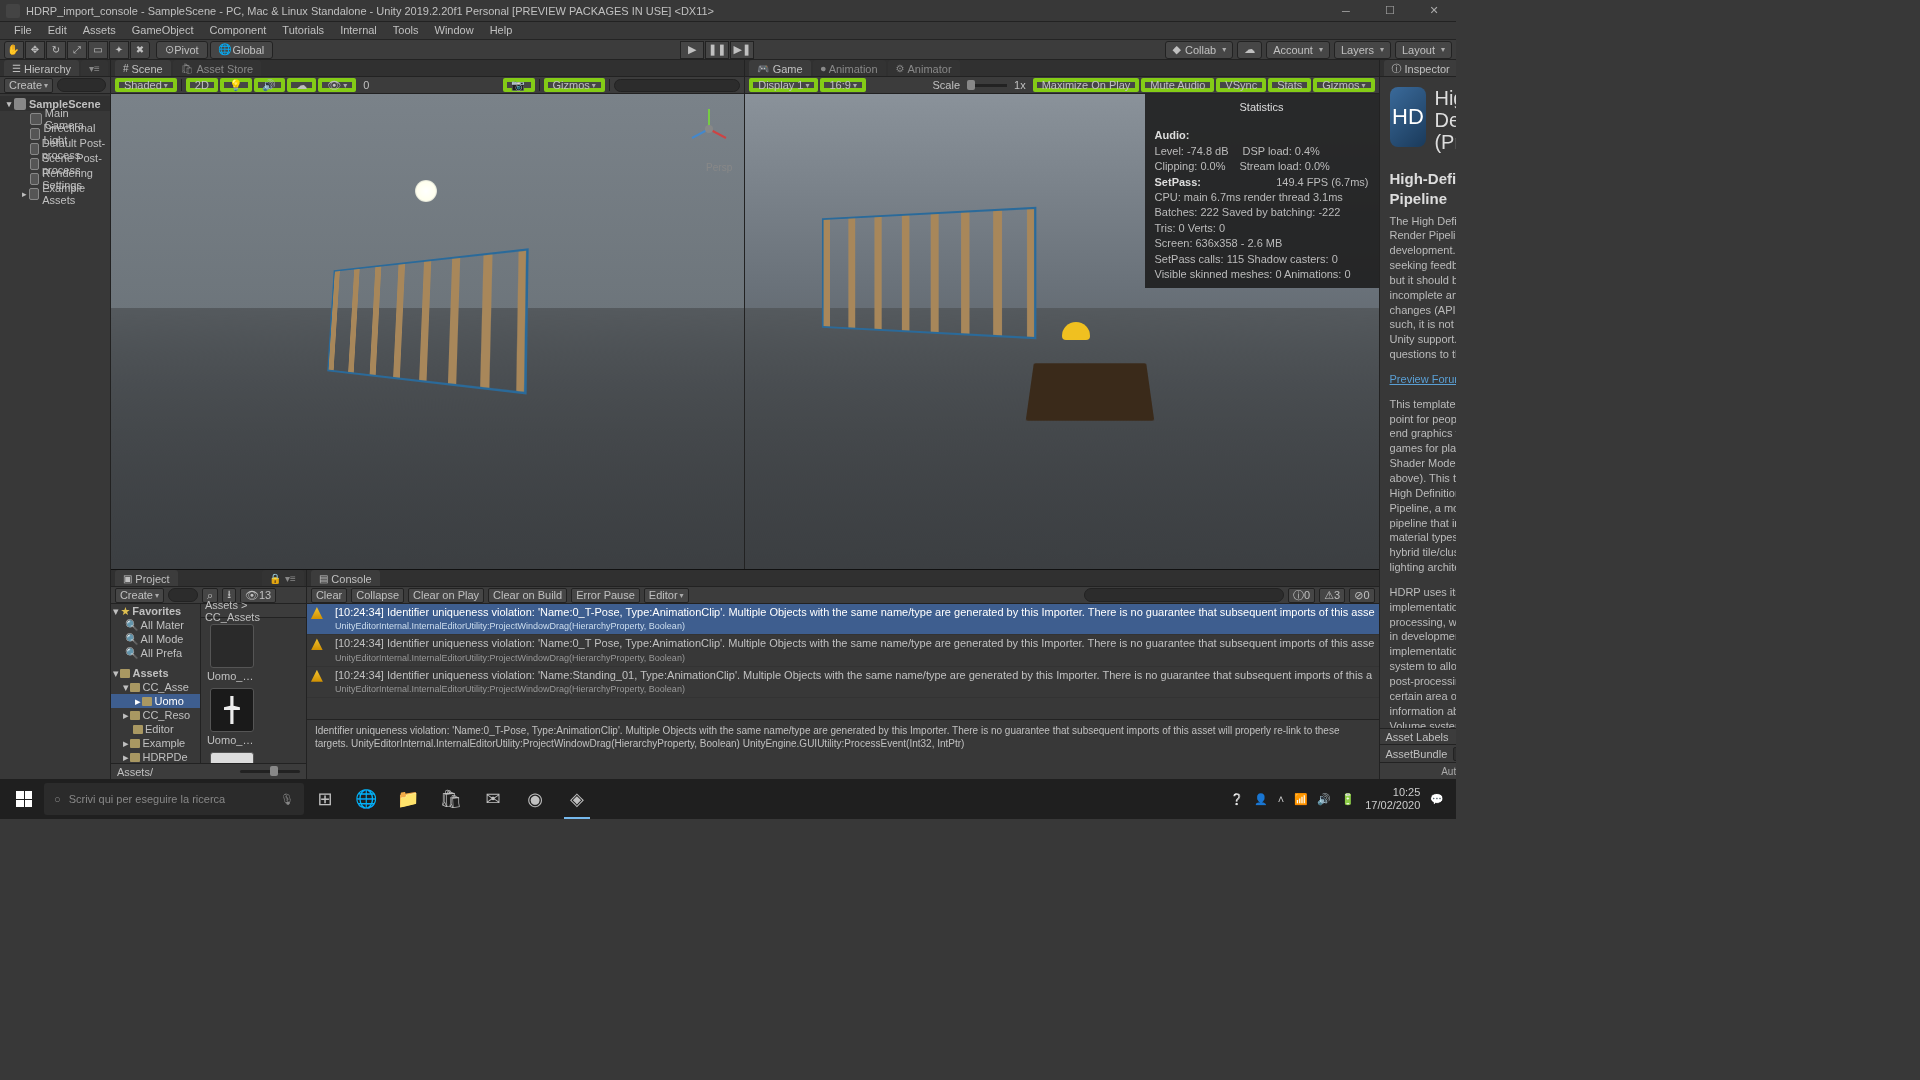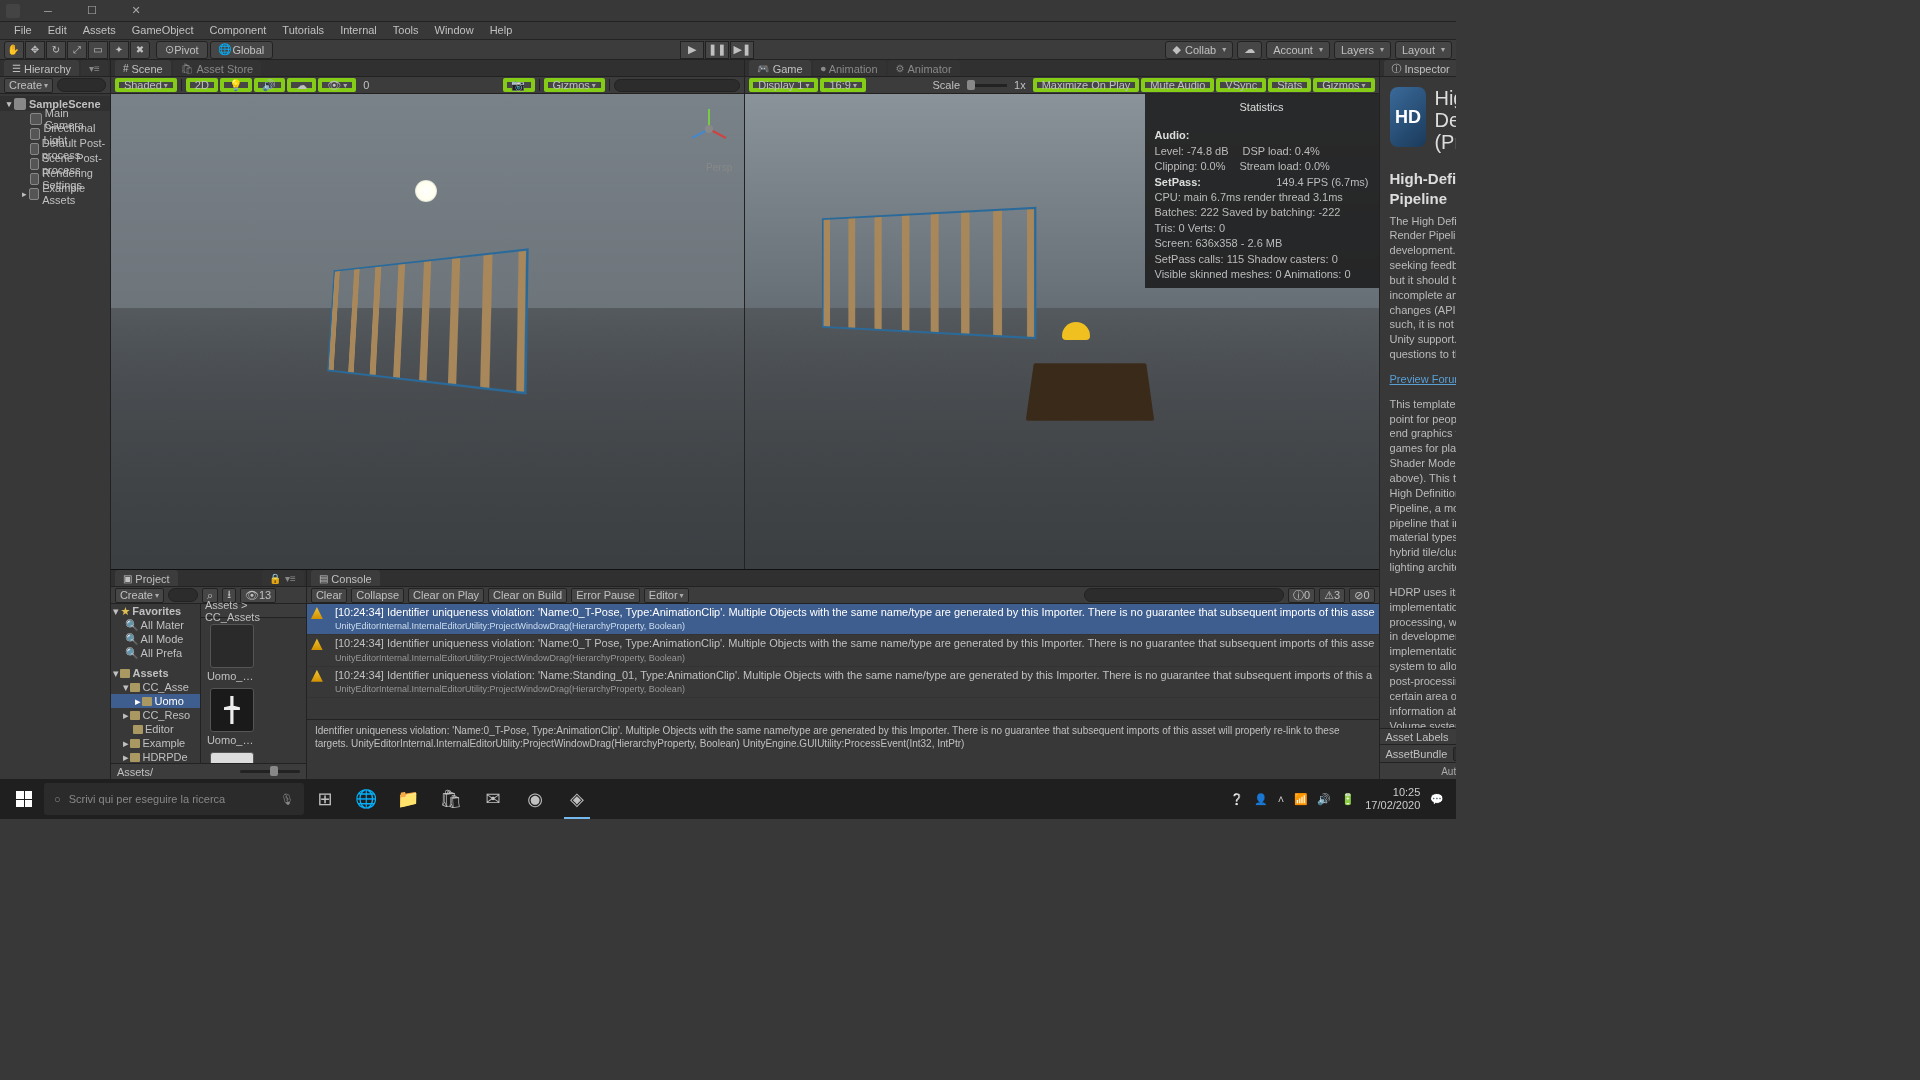--- a/index.html
+++ b/index.html
@@ -91,21 +91,21 @@
 .log-icon { width:12px; height:12px; flex-shrink:0; margin-top:1px; }
 .log-icon.warn { background:linear-gradient(#f4c430,#d09000); clip-path:polygon(50% 0,100% 100%,0 100%); }
 .log-text { flex:1; white-space:nowrap; overflow:hidden; text-overflow:ellipsis; line-height:1.2; }
 .log-sub { color:#999; font-size:9px; }
 .log-row.sel .log-sub { color:#cde; }
 .console-detail { height:60px; border-top:1px solid #222; padding:4px 8px; font-size:10px; color:#c0c0c0; overflow:auto; line-height:1.3; }
 
 
 .inspector-body { flex:1; overflow:auto; background:#383838; }
 .inspector-header { background:#383838; padding:10px; display:flex; gap:8px; align-items:flex-start; }
-.hd-thumb { width:76px; height:60px; background:linear-gradient(135deg,#3a6a9a,#1a3a5a); border-radius:8px; display:flex; align-items:center; justify-content:center; color:#fff; font-weight:bold; font-size:18px; }
+.hd-thumb { width:76px; height:60px; background:linear-gradient(135deg,#3a6a9a,#1a3a5a); border-radius:8px; display:flex; align-items:center; justify-content:center; color:#fff; font-weight:normal; font-size:22px; }
 .hd-title { font-size:20px; color:#ddd; font-weight:normal; line-height:1.1; }
 .inspector-text { padding:0 10px 10px; font-size:12px; color:#bbb; line-height:1.35; }
 .inspector-text h3 { font-size:15px; color:#ddd; margin:6px 0 4px; font-weight:bold; }
 .inspector-text a { color:#5a9fd4; text-decoration:underline; }
 .inspector-text p { margin-bottom:10px; }
 .asset-labels { height:16px; background:#3c3c3c; border-top:1px solid #222; padding:0 6px; font-size:10px; display:flex; align-items:center; }
 .asset-labels .gear { margin-left:auto; width:14px; height:14px; background:#555; border-radius:50%; }
 .bundle-bar { height:18px; background:#3c3c3c; border-top:1px solid #222; display:flex; align-items:center; padding:0 6px; font-size:10px; gap:6px; }
 .bundle-bar .dd { flex:1; height:14px; background:#2f2f2f; border:1px solid #222; border-radius:2px; padding:0 4px; color:#777; display:flex; align-items:center; }
 .statusbar { height:17px; background:#3c3c3c; border-top:1px solid #222; display:flex; align-items:center; justify-content:flex-end; padding:0 8px; font-size:10px; color:#aaa; }
@@ -132,20 +132,21 @@
 
 .frame-wall { position:absolute; width:220px; height:120px; border:2px solid #2a6a9a; background:repeating-linear-gradient(90deg,#a8875a 0 8px,transparent 8px 30px); left:30%; top:35%; transform:perspective(300px) rotateY(-30deg) rotateX(5deg); }
 .workbench { position:absolute; width:120px; height:70px; background:#3a2a1a; left:45%; top:55%; transform:perspective(300px) rotateX(35deg); border-radius:2px; }
 .hardhat { position:absolute; width:28px; height:18px; background:#f0c020; border-radius:14px 14px 4px 4px; left:50%; top:48%; }
 </style>
 </head>
 <body>
 
 <div class="titlebar">
   <div class="logo"></div>
+  <div class="title">HDRP_import_console - SampleScene - PC, Mac &amp; Linux Standalone - Unity 2019.2.20f1 Personal [PREVIEW PACKAGES IN USE] &lt;DX11&gt;</div>
   <div class="win-btn">─</div>
   <div class="win-btn">☐</div>
   <div class="win-btn">✕</div>
 </div>
 
 <div class="menubar">
   <div class="mitem">File</div>
   <div class="mitem">Edit</div>
   <div class="mitem">Assets</div>
   <div class="mitem">GameObject</div>

